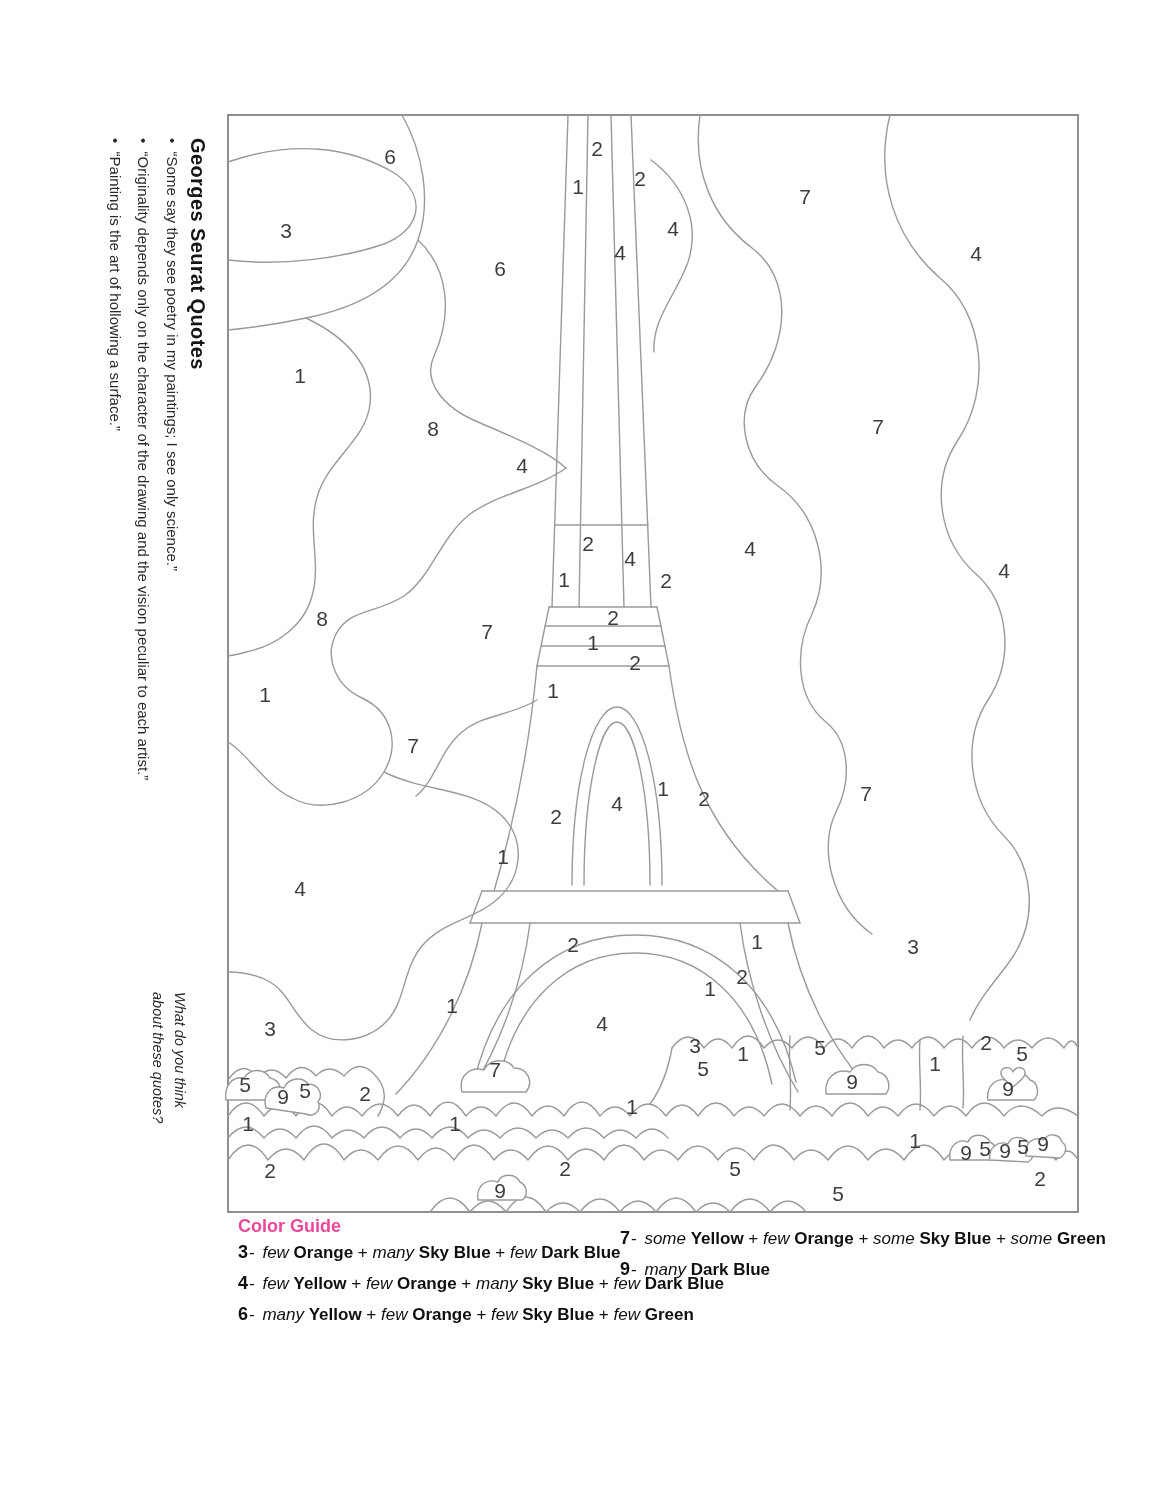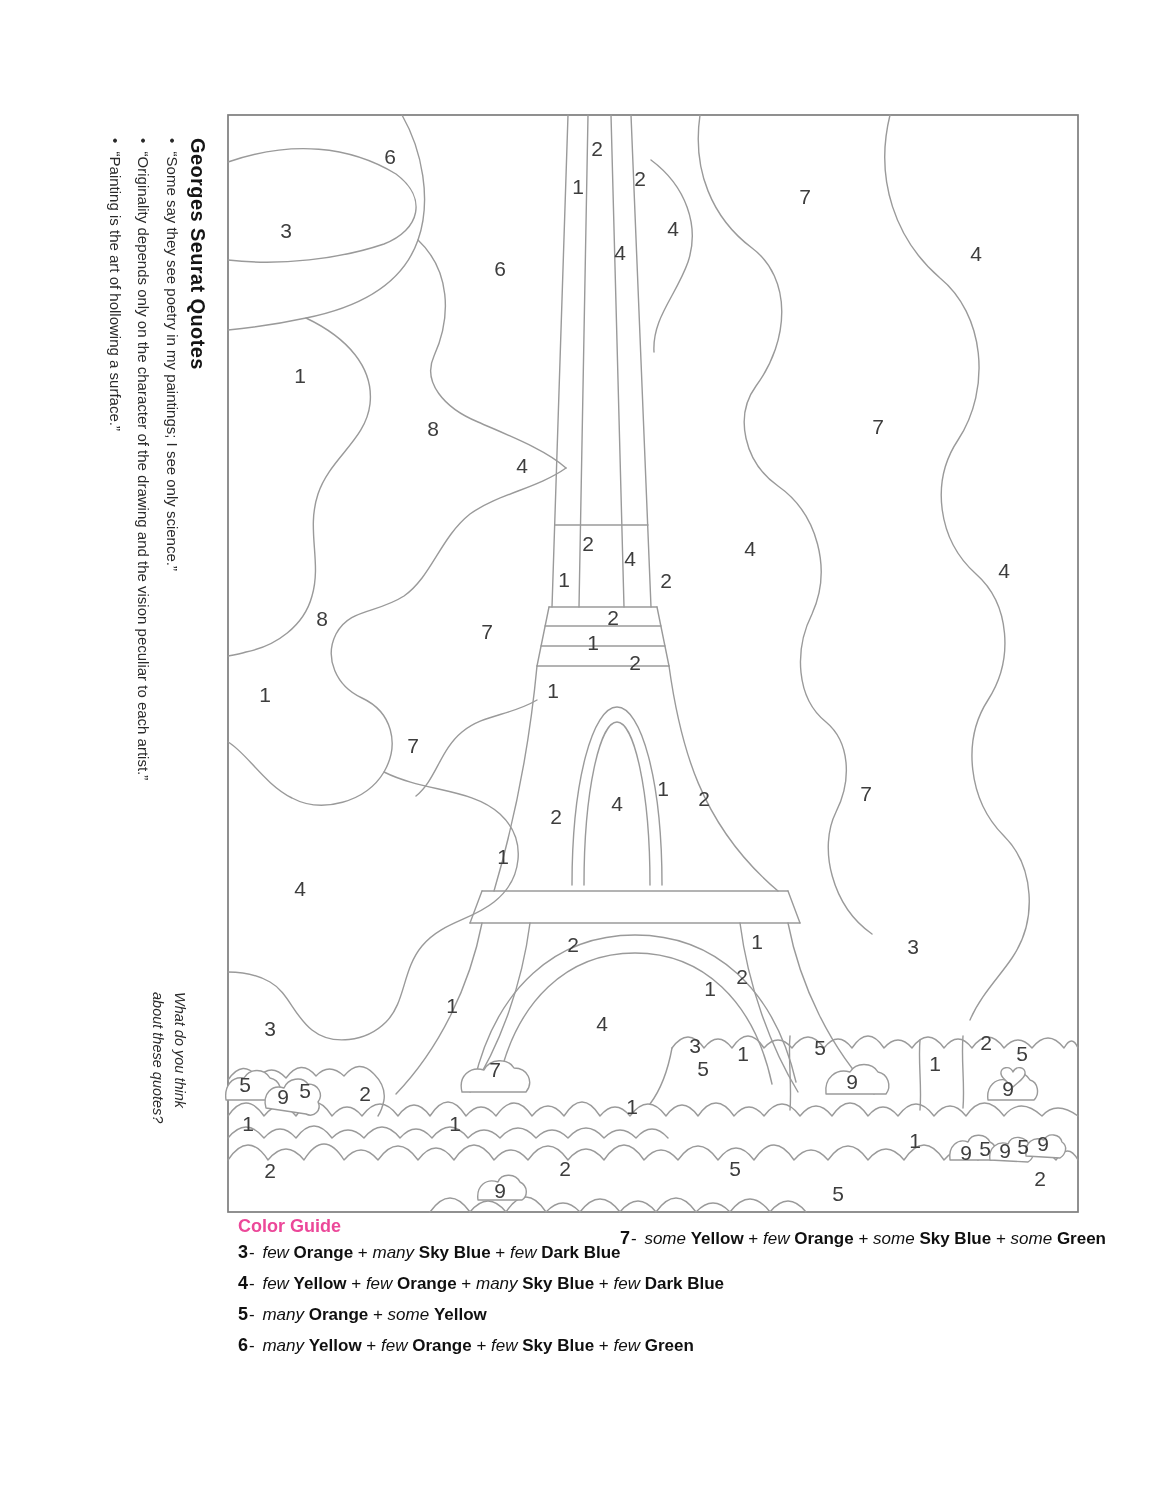--- a/index.html
+++ b/index.html
@@ -203,21 +203,21 @@
       <li class="quote-item">“Originality depends only on the character of the drawing and the vision peculiar to each artist.”</li>
       <li class="quote-item">“Painting is the art of hollowing a surface.”</li>
     </ul>
   <div class="sidebar-question">What do you think about these quotes?</div>
 
   <div class="color-guide">
     <h2 class="guide-title">Color Guide</h2>
     <div class="guide-col-left">
         <div class="guide-entry"><span class="g-num">3</span><span class="g-dash">- </span><em class="g-qty">few </em><strong class="g-color">Orange</strong><span class="g-plus"> + </span><em class="g-qty">many </em><strong class="g-color">Sky Blue</strong><span class="g-plus"> + </span><em class="g-qty">few </em><strong class="g-color">Dark Blue</strong></div>
         <div class="guide-entry"><span class="g-num">4</span><span class="g-dash">- </span><em class="g-qty">few </em><strong class="g-color">Yellow</strong><span class="g-plus"> + </span><em class="g-qty">few </em><strong class="g-color">Orange</strong><span class="g-plus"> + </span><em class="g-qty">many </em><strong class="g-color">Sky Blue</strong><span class="g-plus"> + </span><em class="g-qty">few </em><strong class="g-color">Dark Blue</strong></div>
-        <div class="guide-entry"><span class="g-num">5</span><span class="g-dash">- </span><em class="g-qty">many </em><strong class="g-color">Orange</strong><span class="g-plus"> + </span><em class="g-qty">some </em><strong class="g-color">Yellow</strong></div>
         <div class="guide-entry"><span class="g-num">6</span><span class="g-dash">- </span><em class="g-qty">many </em><strong class="g-color">Yellow</strong><span class="g-plus"> + </span><em class="g-qty">few </em><strong class="g-color">Orange</strong><span class="g-plus"> + </span><em class="g-qty">few </em><strong class="g-color">Sky Blue</strong><span class="g-plus"> + </span><em class="g-qty">few </em><strong class="g-color">Green</strong></div>
       </div>
     <div class="guide-col-right">
         <div class="guide-entry"><span class="g-num">7</span><span class="g-dash">- </span><em class="g-qty">some </em><strong class="g-color">Yellow</strong><span class="g-plus"> + </span><em class="g-qty">few </em><strong class="g-color">Orange</strong><span class="g-plus"> + </span><em class="g-qty">some </em><strong class="g-color">Sky Blue</strong><span class="g-plus"> + </span><em class="g-qty">some </em><strong class="g-color">Green</strong></div>
+        <div class="guide-entry"><span class="g-num">9</span><span class="g-dash">- </span><em class="g-qty">many </em><strong class="g-color">Dark Blue</strong></div>
       </div>
   </div>
 
 </div>
 
 </body></html>

